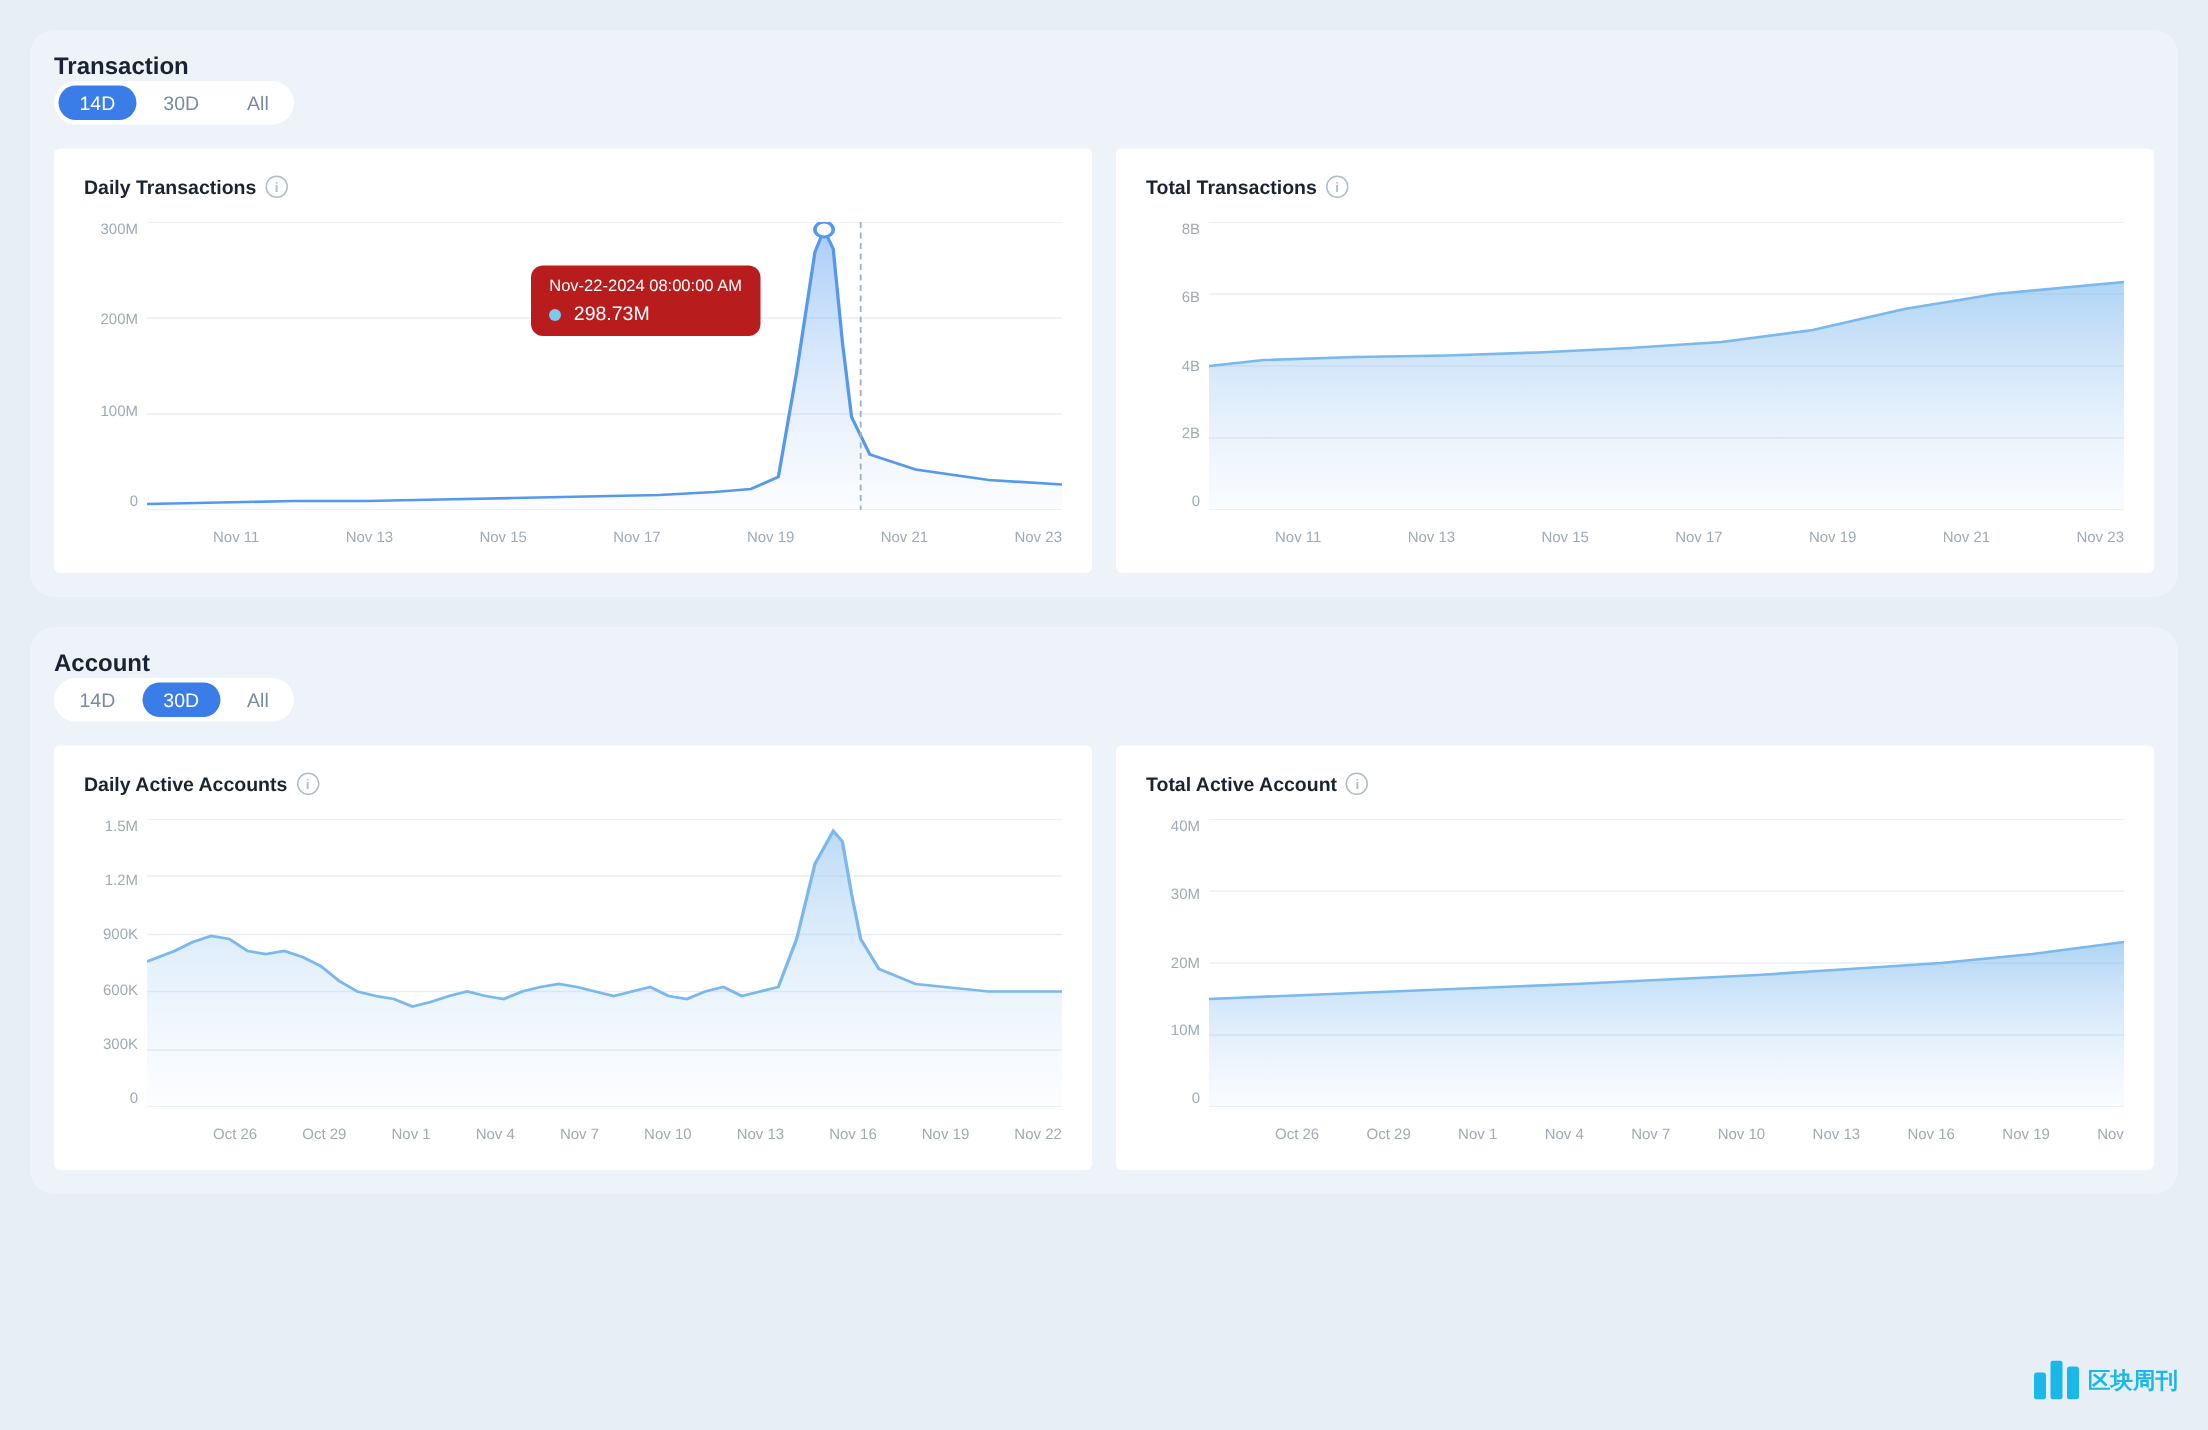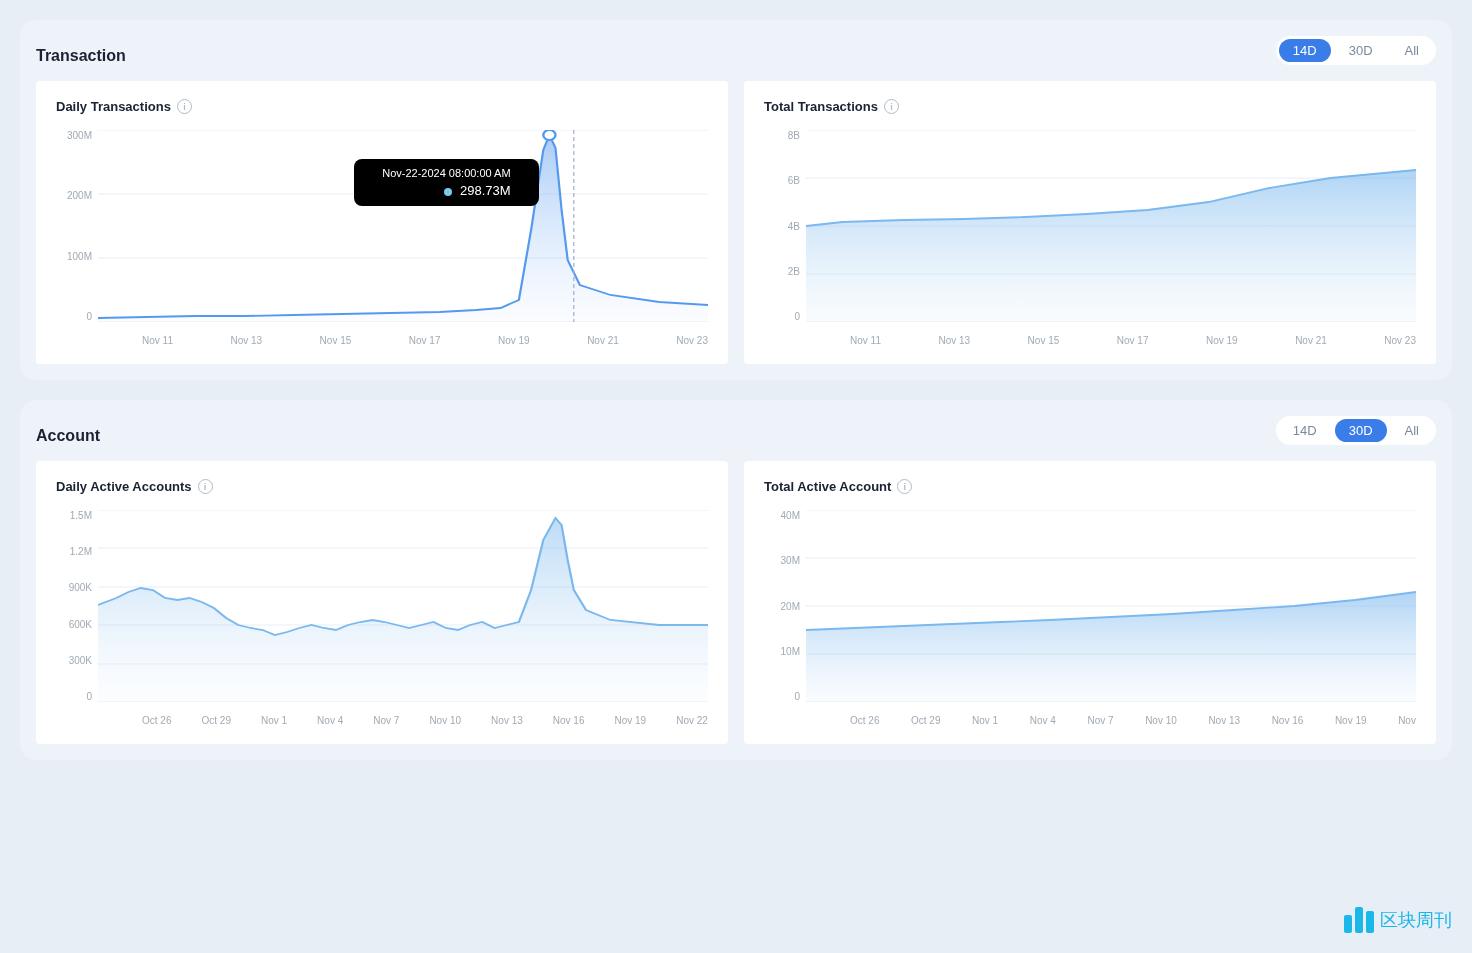--- a/index.html
+++ b/index.html
@@ -10,23 +10,24 @@
       min-height: 953px;
     }
     .section-card {
       background: #eef3fa;
       border-radius: 16px;
       padding: 16px;
       margin-bottom: 20px;
     }
     .section-header {
       display: flex;
-      align-items: flex-end;
+      align-items: flex-start;
       justify-content: space-between;
       margin-bottom: 16px;
+      flex-direction: column;
     }
     .section-title {
       font-size: 16px;
       font-weight: 600;
       color: #1a2233;
     }
     .time-filters {
       display: flex;
       gap: 4px;
       background: #fff;
@@ -76,21 +77,20 @@
       display: inline-flex;
       align-items: center;
       justify-content: center;
       font-size: 9px;
       color: #b0bcc8;
       flex-shrink: 0;
     }
     .chart-area {
       position: relative;
       height: 220px;
-      text-align: right;
     }
     .y-axis {
       position: absolute;
       left: 0;
       top: 0;
       bottom: 28px;
       width: 42px;
       display: flex;
       flex-direction: column;
       justify-content: space-between;
@@ -118,24 +118,24 @@
     }
     .chart-svg-container {
       position: absolute;
       left: 42px;
       top: 0;
       right: 0;
       bottom: 28px;
     }
     .tooltip-box {
       position: absolute;
-      background: #000000;
+      background: #b91c1c;
       color: #fff;
       border-radius: 8px;
-      padding: 8px 28px;
+      padding: 8px 12px;
       font-size: 12px;
       pointer-events: none;
       z-index: 10;
       white-space: nowrap;
     }
     .tooltip-box .tooltip-time {
       font-size: 11px;
       margin-bottom: 4px;
     }
     .tooltip-dot {
@@ -163,22 +163,22 @@
       display: flex;
       align-items: flex-end;
       gap: 3px;
     }
     .brand-bar {
       width: 8px;
       background: #1ab8e8;
       border-radius: 2px;
     }
     .brand-text {
-      font-size: 18px;
-      font-weight: 400;
+      font-size: 15px;
+      font-weight: 700;
       color: #1ab8e8;
     }
   </style>
 </head>
 <body>
 
 <div class="section-card">
   <div class="section-header">
     <span class="section-title">Transaction</span>
     <div class="time-filters">

